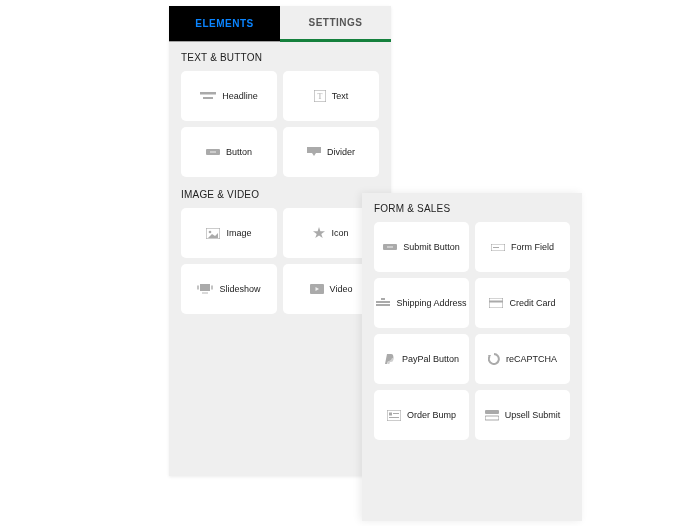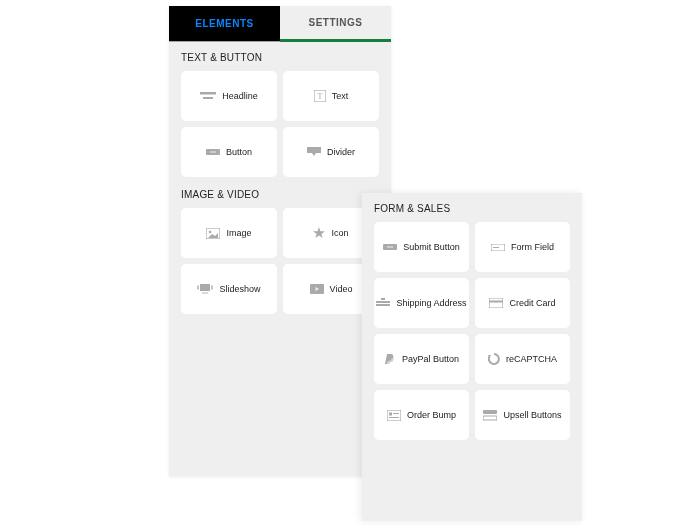--- a/index.html
+++ b/index.html
@@ -258,17 +258,17 @@
         </span>
         <span class="label">Order Bump</span>
       </div>
       <div class="tile">
         <span class="icon">
           <svg width="14" height="11" viewBox="0 0 14 11">
               <rect x="0" y="0" width="14" height="4" rx="1" fill="currentColor"></rect>
               <rect x="0" y="6" width="14" height="4" rx="1" fill="none" stroke="currentColor" stroke-width="1.2"></rect>
             </svg>
         </span>
-        <span class="label">Upsell Buttons</span>
+        <span class="label">Upsell Submit</span>
       </div>
     </div>
   </div>
 </div>
 
 </body></html>

